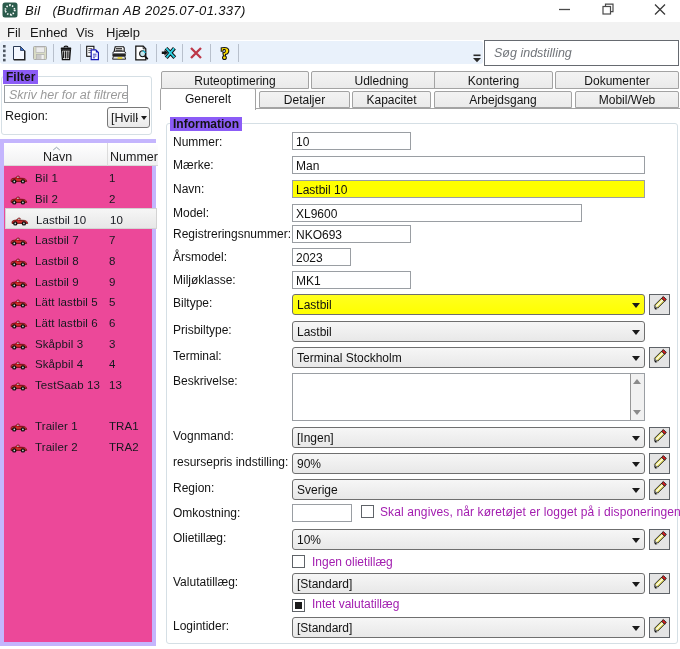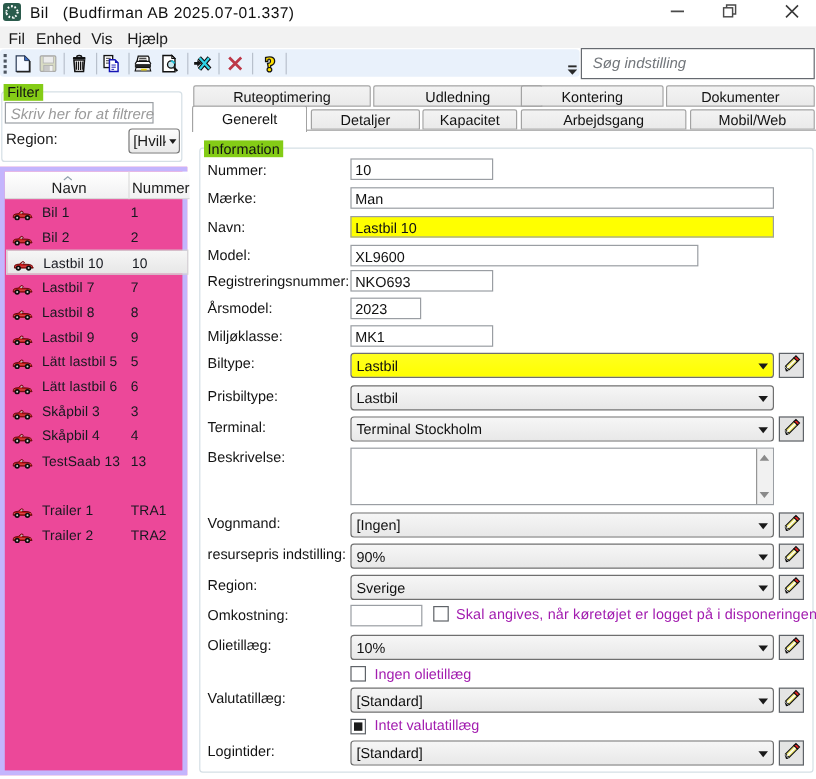--- a/index.html
+++ b/index.html
@@ -1,32 +1,32 @@
 <!DOCTYPE html>
 <html><head><meta charset="utf-8">
 <style>
 *{margin:0;padding:0;box-sizing:border-box;}
 html,body{width:680px;height:649px;background:#fff;font-family:"Liberation Sans",sans-serif;overflow:hidden;}
 #win{position:relative;width:680px;height:649px;background:#fff;font-size:12px;color:#1a1a1a;}
 .abs{position:absolute;}
 
 #title{left:0;top:0;width:680px;height:22px;background:#fff;}
-#title .txt{position:absolute;left:25px;top:2.5px;font-size:13px;letter-spacing:0.35px;color:#101010;white-space:pre;}
+#title .txt{position:absolute;left:25px;top:2.5px;font-size:13px;letter-spacing:0.35px;color:#101010;white-space:pre;font-style:italic;}
 
 #menu{left:0;top:22px;width:680px;height:18px;background:#f2f2f2;}
 #menu span{position:absolute;top:3px;font-size:13px;color:#191919;}
 
 #tbar{left:0;top:40px;width:680px;height:26px;background:#fff;}
 .tsep{position:absolute;top:4px;width:1px;height:18px;background:#b8c0cc;}
 .ticon{position:absolute;top:5px;width:16px;height:16px;}
 #search{position:absolute;left:484px;top:0px;width:195px;height:26px;border:1px solid #666a70;background:#fff;}
 #search span{position:absolute;left:9px;top:5px;font-style:italic;color:#72767b;font-size:12.5px;}
 
 .gbox{border:1px solid #d5dfe5;border-radius:3px;}
-.glabel{position:absolute;background:#84cc16;padding:0 3px;font-size:12px;color:#131313;}
+.glabel{position:absolute;background:#8b5cf6;padding:0 3px;font-size:12px;color:#131313;font-weight:bold;}
 
 #list{left:0;top:139px;width:156px;height:507px;border:4px solid #c4b5fd;background:#ec4899;}
 #lhead{position:absolute;left:0;top:0;width:154px;height:23px;background:linear-gradient(#ffffff,#f1f1f2);border-bottom:1px solid #d8d8d8;}
 #lhead .c2{position:absolute;left:103px;top:0;width:1px;height:23px;background:#dcdcdc;}
 .lrow{position:absolute;left:1px;width:152px;height:21px;}
 .lrow .nm{position:absolute;left:30px;top:5px;font-size:11.5px;letter-spacing:0.1px;color:#16181f;}
 .lrow .no{position:absolute;left:104px;top:5px;font-size:11.5px;letter-spacing:0.1px;color:#16181f;}
 .lrow svg{position:absolute;left:5px;top:7px;}
 .sel{background:linear-gradient(#f6f6f6,#e7e7e7);border:1px solid #d3d3d3;}
 

